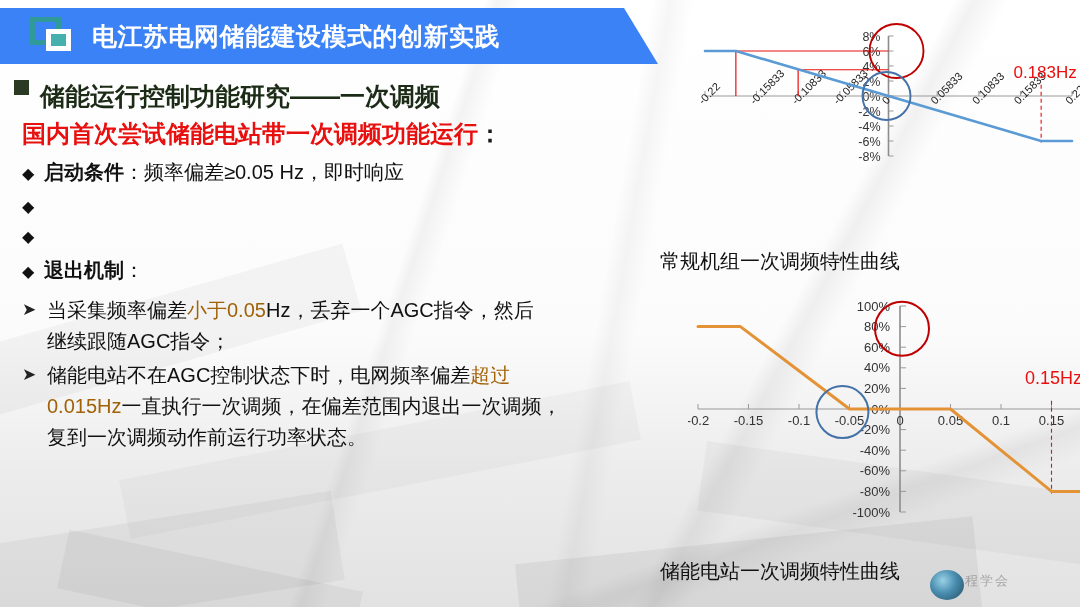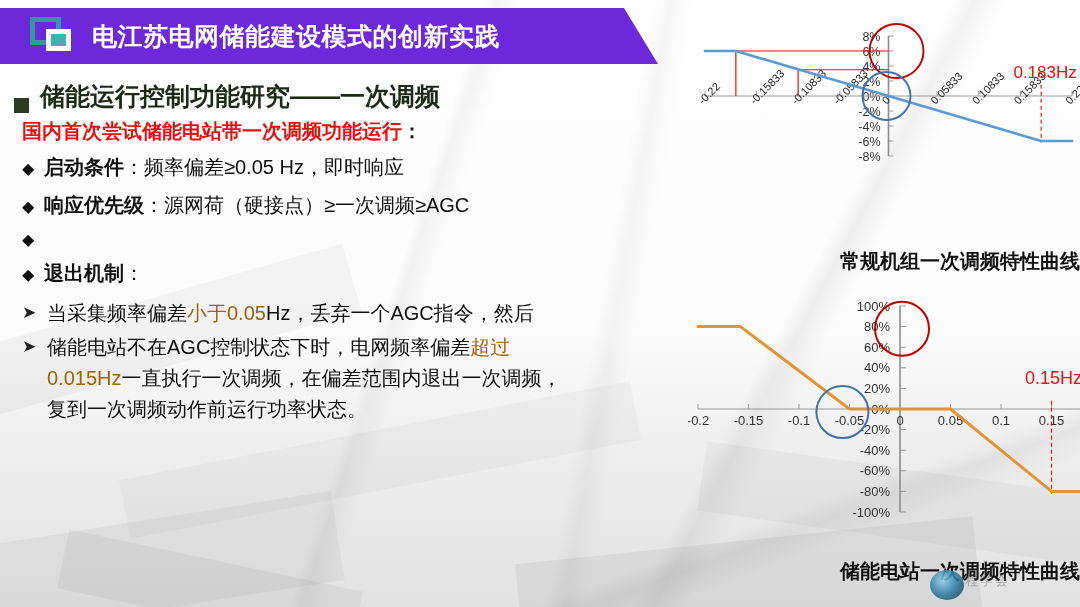--- a/index.html
+++ b/index.html
@@ -34,21 +34,21 @@
   .f2 { left: 120px; top: 430px; width: 520px; height: 60px; transform: rotate(-11deg); background: rgba(0,0,0,0.028); }
   .f3 { left: -40px; top: 520px; width: 380px; height: 90px; transform: rotate(-9deg); background: rgba(0,0,0,0.04); }
   .f4 { left: 520px; top: 540px; width: 460px; height: 120px; transform: rotate(-6deg); background: rgba(0,0,0,0.05); }
   .f5 { left: 700px; top: 470px; width: 420px; height: 70px; transform: rotate(8deg); background: rgba(0,0,0,0.03); }
   .f6 { left: 60px; top: 560px; width: 300px; height: 60px; transform: rotate(12deg); background: rgba(0,0,0,0.045); }
 
   
   #banner {
     position: absolute; left: 0; top: 8px;
     width: 658px; height: 56px;
-    background: #6d28d9;
+    background: #3b82f6;
     clip-path: polygon(0 0, 624px 0, 658px 100%, 0 100%);
     display: flex; align-items: center;
   }
   #banner-logo {
     position: relative;
     width: 52px; height: 38px;
     margin-left: 30px; margin-right: 10px; flex: none;
   }
   #banner-logo .sq-big {
     position: absolute; left: 0; top: 0;
@@ -65,21 +65,21 @@
     color: #ffffff;
     font-size: 25px;
     font-weight: bold;
     letter-spacing: 0.5px;
     white-space: nowrap;
   }
 
   
   #section-heading {
     position: absolute; left: 14px; top: 80px;
-    display: flex; align-items: flex-end;
+    display: flex; align-items: flex-start;
   }
   #section-bullet {
     width: 15px; height: 15px;
     background: #2b3a23;
     margin-right: 11px;
     flex: none;
   }
   #section-title {
     font-size: 25px; font-weight: bold;
     color: #1c2b16;
@@ -87,21 +87,21 @@
   }
 
   
   #body {
     position: absolute; left: 22px; top: 118px;
     width: 650px;
   }
   .lead {
     color: #e8100f;
     font-weight: bold;
-    font-size: 20px;
+    font-size: 24px;
     margin-bottom: 9px;
     white-space: nowrap;
   }
   .lead .tail { color: #1a1a1a; font-weight: bold; }
 
   .diamond-row {
     display: flex; align-items: baseline;
     font-size: 20px;
     color: #111111;
     margin-bottom: 11px;
@@ -128,24 +128,24 @@
     color: #222;
     padding-top: 2px;
   }
   .arrow-row .atext { flex: 1; }
   .red { color: #a16207; }
 
   
   .chart-caption {
     position: absolute;
     width: 420px;
-    text-align: right;
+    text-align: left;
     font-size: 20px;
     color: #111;
-    font-weight: bold;
+    font-weight: normal;
   }
   .chart-box { position: absolute; }
   .watermark {
     position: absolute;
     left: 930px; top: 570px;
     width: 34px; height: 30px;
     border-radius: 50%;
     background: radial-gradient(circle at 38% 35%, #8fd0e8 0%, #2f7fa8 45%, #1d5c7d 70%, #123f59 100%);
     opacity: 0.85;
   }
@@ -187,35 +187,35 @@
     <div class="lead">
       <span>国内首次尝试储能电站带一次调频功能运行</span><span class="tail">：</span>
     </div>
     <div id="bullet-list">
         <div class="diamond-row">
           <span class="dmark">◆</span>
           <span><b>启动条件</b>：频率偏差≥0.05 Hz，即时响应</span>
         </div>
         <div class="diamond-row">
           <span class="dmark">◆</span>
-          <span><b>响应优先级</b>：源网荷（硬接点）≥一次调频≥AGC</span>
         </div>
         <div class="diamond-row">
           <span class="dmark">◆</span>
         </div>
         <div class="diamond-row">
           <span class="dmark">◆</span>
           <span><b>退出机制</b>：</span>
         </div>
       </div>
     <div id="para-list">
         <div class="arrow-row">
           <span class="amark">➤</span>
           <span class="atext">
             <div><span>当采集频率偏差</span><span class="red">小于0.05</span><span>Hz，丢弃一个AGC指令，然后</span></div>
+            <div><span>继续跟随AGC指令；</span></div>
           </span>
         </div>
         <div class="arrow-row">
           <span class="amark">➤</span>
           <span class="atext">
             <div><span>储能电站不在AGC控制状态下时，电网频率偏差</span><span class="red">超过</span></div>
             <div><span class="red">0.015Hz</span><span>一直执行一次调频，在偏差范围内退出一次调频，</span></div>
             <div><span>复到一次调频动作前运行功率状态。</span></div>
           </span>
         </div>

